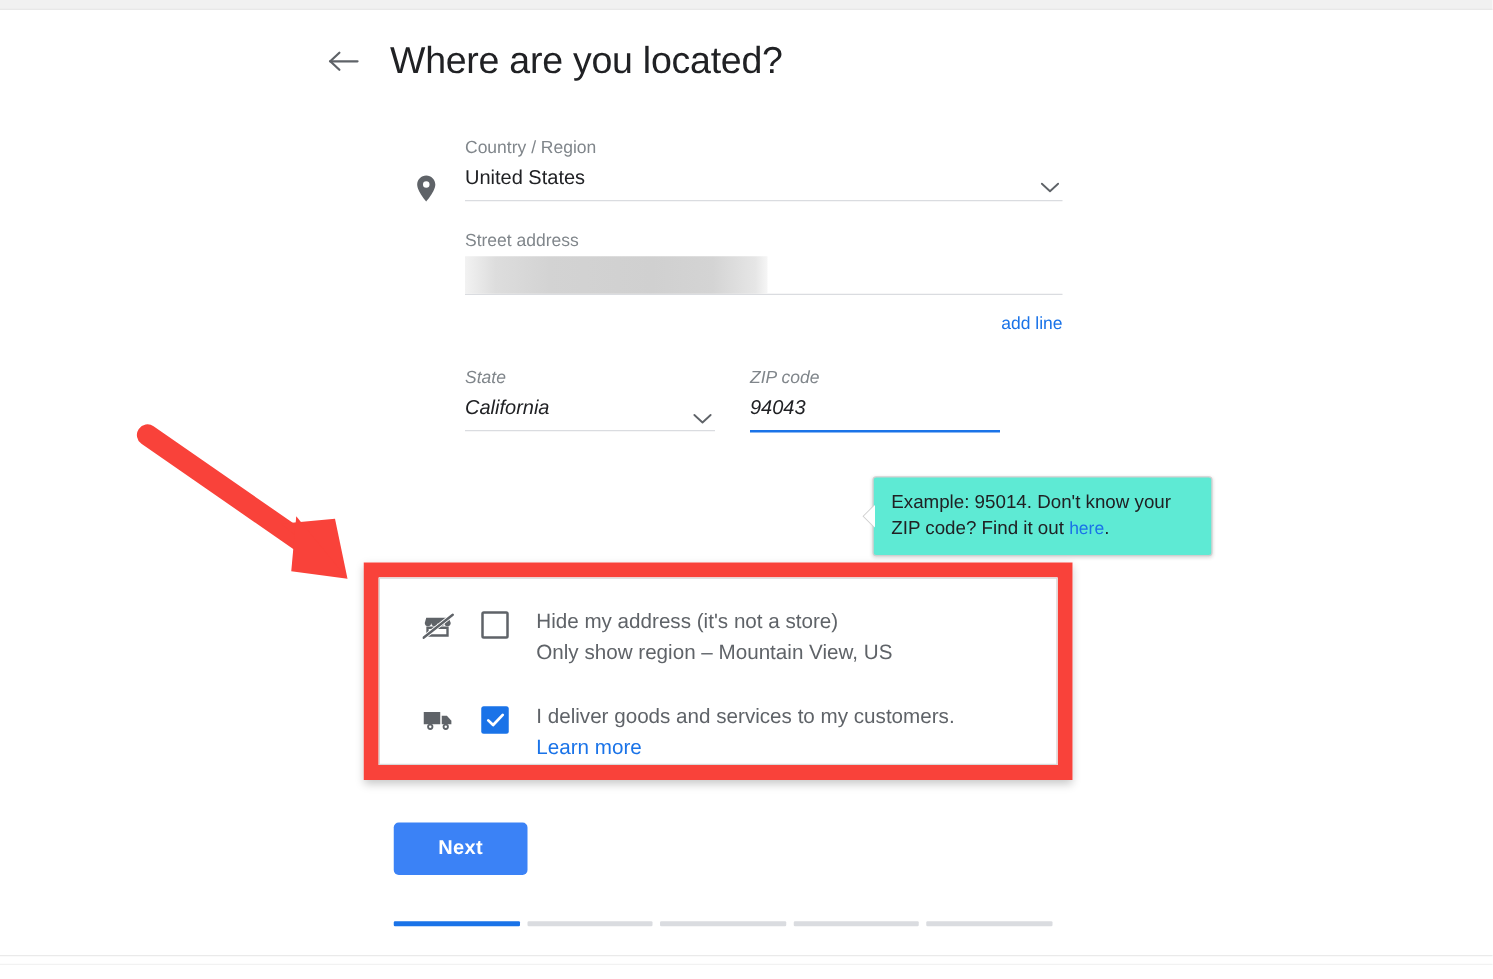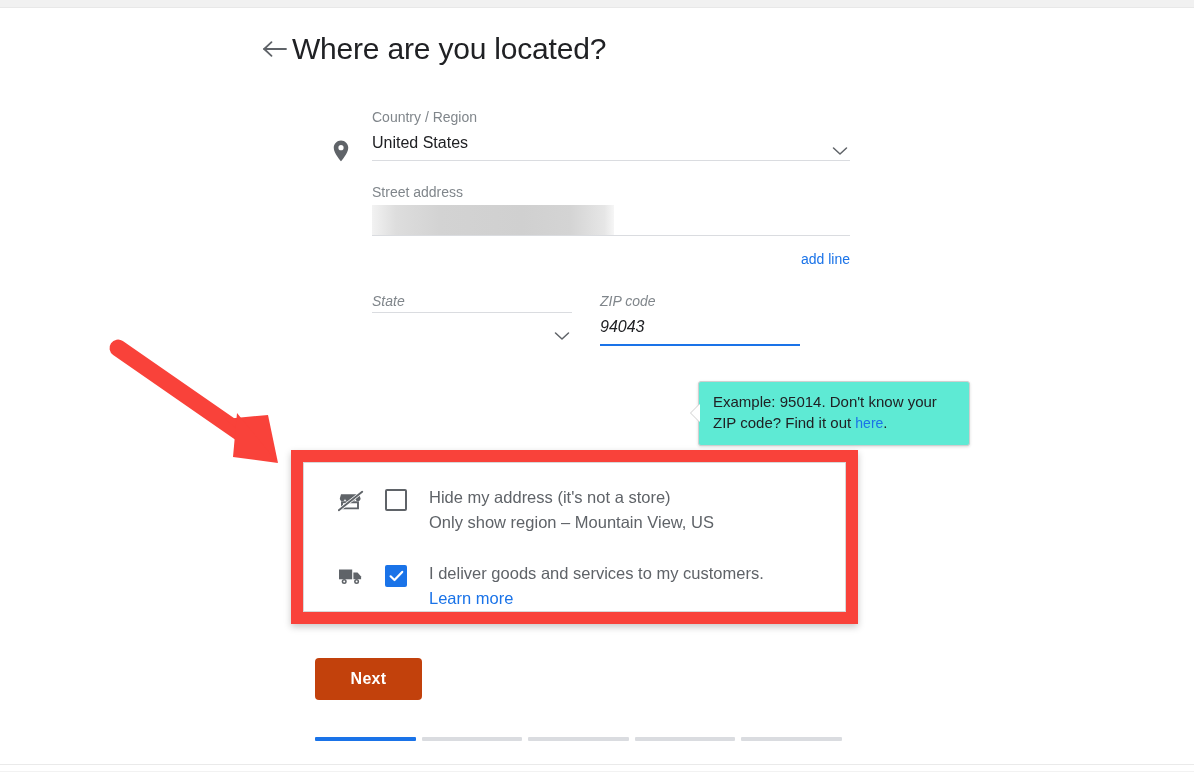--- a/index.html
+++ b/index.html
@@ -36,20 +36,21 @@
     width: 1194px; height: 1px;
     background: #f2f2f2;
   }
 
   
   .header {
     position: absolute;
     left: 258px; top: 32px;
     display: flex;
     align-items: center;
+    gap: 20px;
   }
   .back-btn {
     width: 34px; height: 34px;
     display: flex; align-items: center; justify-content: center;
     cursor: pointer;
   }
   .back-btn svg { display: block; }
   .page-title {
     font-size: 30px;
     font-weight: 400;
@@ -224,21 +225,21 @@
     left: 100px; top: 335px;
     width: 200px; height: 135px;
     pointer-events: none;
   }
 
   
   .next-btn {
     position: absolute;
     left: 315px; top: 658px;
     width: 107px; height: 42px;
-    background: #c2410c;
+    background: #3b82f6;
     border: none;
     border-radius: 4px;
     color: #ffffff;
     font-size: 16px;
     font-weight: 700;
     font-family: "Liberation Sans", sans-serif;
     letter-spacing: 0.3px;
     cursor: pointer;
   }
   .progress {
@@ -304,20 +305,21 @@
   </div>
 
   <div class="add-line-row">
     <span class="link">add line</span>
   </div>
 
 
   <div class="row-2col" style="margin-top:22px;">
     <div class="col-state">
       <div class="field-label">State</div>
+      <div class="field-value">California</div>
       <div class="chev">
         <svg width="16" height="10" viewBox="0 0 16 10">
           <path d="M1.5 2 L8 8 L14.5 2" stroke="#5f6368" stroke-width="1.5" fill="none" stroke-linecap="round" stroke-linejoin="round"></path>
         </svg>
       </div>
       <div class="field-underline"></div>
     </div>
     <div class="col-zip">
       <div class="field-label">ZIP code</div>
       <div class="field-value">94043</div>

